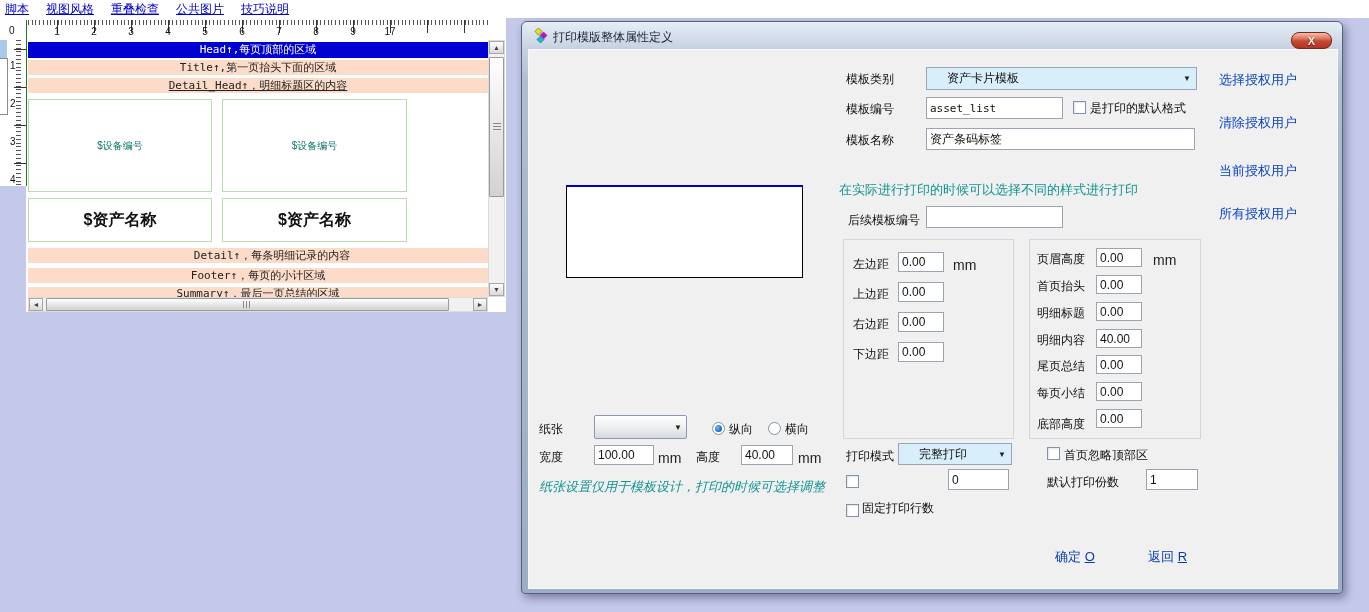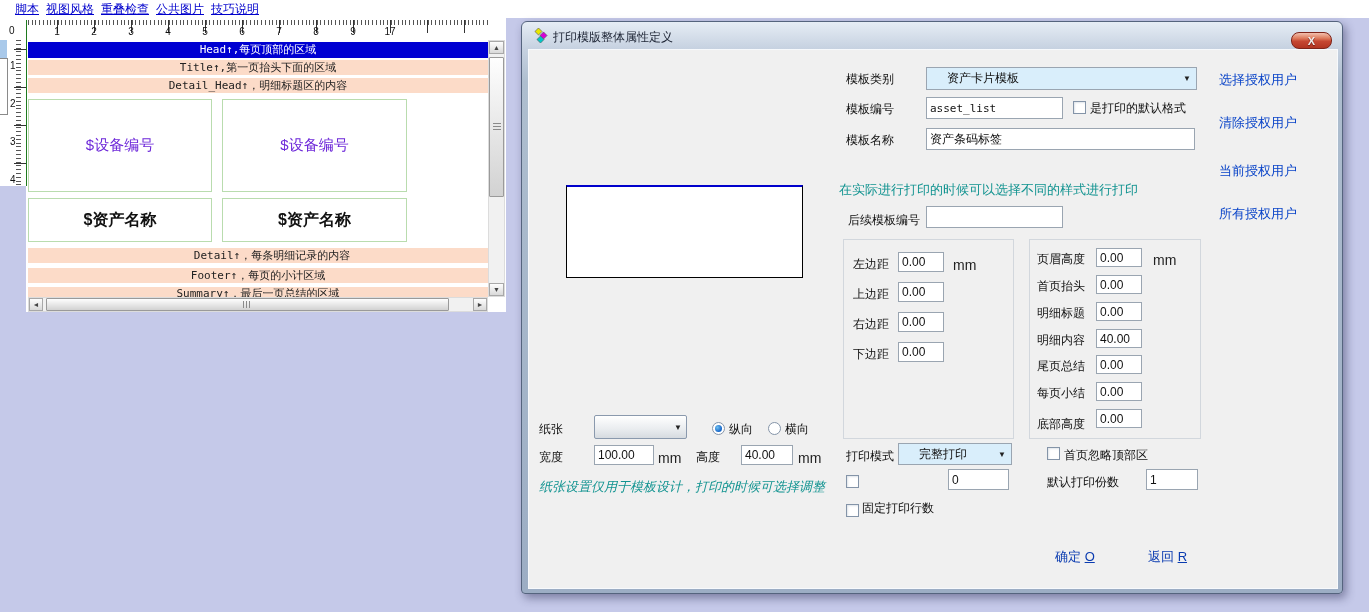--- a/index.html
+++ b/index.html
@@ -3,21 +3,21 @@
 <meta charset="utf-8">
 <style>
   * { margin:0; padding:0; box-sizing:border-box; }
   html,body { width:1369px; height:612px; overflow:hidden; }
   body { font-family:"Liberation Sans","DejaVu Sans",sans-serif; background:#c5c9e9; }
   .screen { position:relative; width:1369px; height:612px; }
   .abs { position:absolute; }
 
   
   .menubar { left:0; top:0; width:1369px; height:18px; background:#ffffff;
-             display:flex; align-items:center; gap:7px; padding-left:15px; }
+             display:flex; align-items:center; gap:17px; padding-left:5px; }
   .menu-item { color:#0000cc; font-size:12px; text-decoration:underline; cursor:pointer; white-space:nowrap; }
 
   
   .designer { left:0; top:18px; width:506px; height:294px; background:#ffffff; }
   .lav { background:#c5c9e9; }
   .ruler-h { left:28px; top:2px; width:462px; height:20px;
     background-image:
       repeating-linear-gradient(90deg,#333 0 1px,transparent 1px 37px),
       repeating-linear-gradient(90deg,#555 0 1px,transparent 1px 3.7px);
     background-size:100% 13px,100% 5px; background-repeat:no-repeat,no-repeat;
@@ -29,21 +29,21 @@
     background-size:12px 100%,5px 100%; background-repeat:no-repeat,no-repeat;
     background-position:8px 9px,10px 0; }
   .rnum { position:absolute; font-size:10px; color:#111; transform:translateX(-50%); }
   .rnum-v { position:absolute; font-size:10px; color:#111; }
   .greenline { left:26px; top:2px; width:1px; height:166px; background:#1e7a1e; }
   .band { left:28px; width:460px; text-align:center; font-family:"DejaVu Sans Mono","Liberation Mono",monospace;
           font-size:11px; line-height:15px; overflow:hidden; white-space:nowrap; }
   .band-blue { background:#0000d2; color:#ffffff; }
   .band-pink { background:#fcdbc8; color:#222; }
   .cellbox { background:#ffffff; border:1px solid #b9dcae; display:flex; align-items:center; justify-content:center; }
-  .cell-dev { font-size:15px; color:#6d28d9; }
+  .cell-dev { font-size:10px; color:#0f766e; }
   .cell-asset { font-size:16px; font-weight:bold; color:#111; }
 
   
   .sb-track { background:#f1f1f1; border:1px solid #dcdcdc; }
   .sb-btn { position:absolute; background:linear-gradient(#fdfdfd,#d9d9d9); border:1px solid #a8a8a8;
             display:flex; align-items:center; justify-content:center; font-size:7px; color:#444; }
   .sb-thumb { position:absolute; background:linear-gradient(#fefefe,#d2d2d2); border:1px solid #9a9a9a;
               border-radius:1px; display:flex; align-items:center; justify-content:center; }
   .grip-h { width:9px; height:7px; background:repeating-linear-gradient(90deg,#8a8a8a 0 1px,transparent 1px 3px); }
   .grip-v { width:8px; height:9px; background:repeating-linear-gradient(180deg,#8a8a8a 0 1px,transparent 1px 3px); }
@@ -123,21 +123,21 @@
     <span class="rnum" style="left:390px;top:8px;">17</span>
     <span class="rnum-v" style="left:10px;top:42px;">1</span>
     <span class="rnum-v" style="left:10px;top:80px;">2</span>
     <span class="rnum-v" style="left:10px;top:118px;">3</span>
     <span class="rnum-v" style="left:10px;top:156px;">4</span>
     <div class="abs greenline"></div>
     <div class="abs lav" style="left:0;top:168px;width:26px;height:126px;"></div>
 
     <div class="abs band band-blue" style="top:24px;height:16px;line-height:16px;">Head↑,每页顶部的区域</div>
     <div class="abs band band-pink" style="top:42px;height:15px;">Title↑,第一页抬头下面的区域</div>
-    <div class="abs band band-pink" style="top:60px;height:15px;">Detail_Head↑，明细标题区的内容</div>
+    <div class="abs band band-pink" style="top:60px;height:15px;text-decoration:underline;">Detail_Head↑，明细标题区的内容</div>
 
     <div class="abs cellbox" style="left:28px;top:81px;width:184px;height:93px;">
       <span class="cell-dev">$设备编号</span>
     </div>
     <div class="abs cellbox" style="left:222px;top:81px;width:185px;height:93px;">
       <span class="cell-dev">$设备编号</span>
     </div>
     <div class="abs cellbox" style="left:28px;top:180px;width:184px;height:44px;">
       <span class="cell-asset">$资产名称</span>
     </div>

